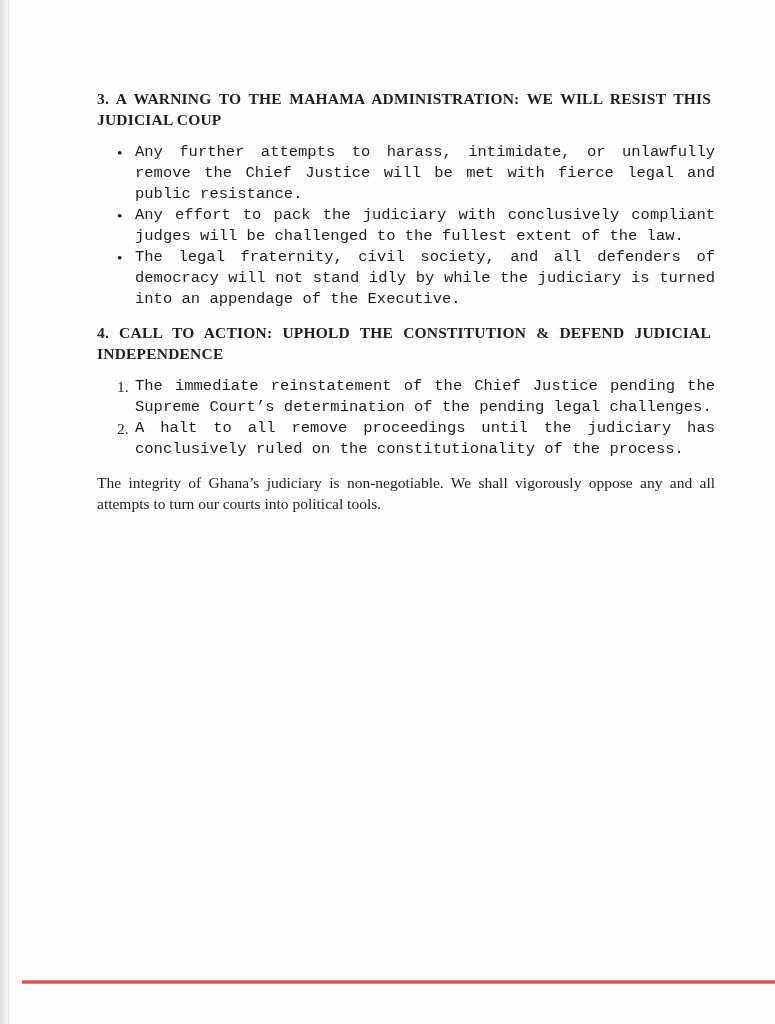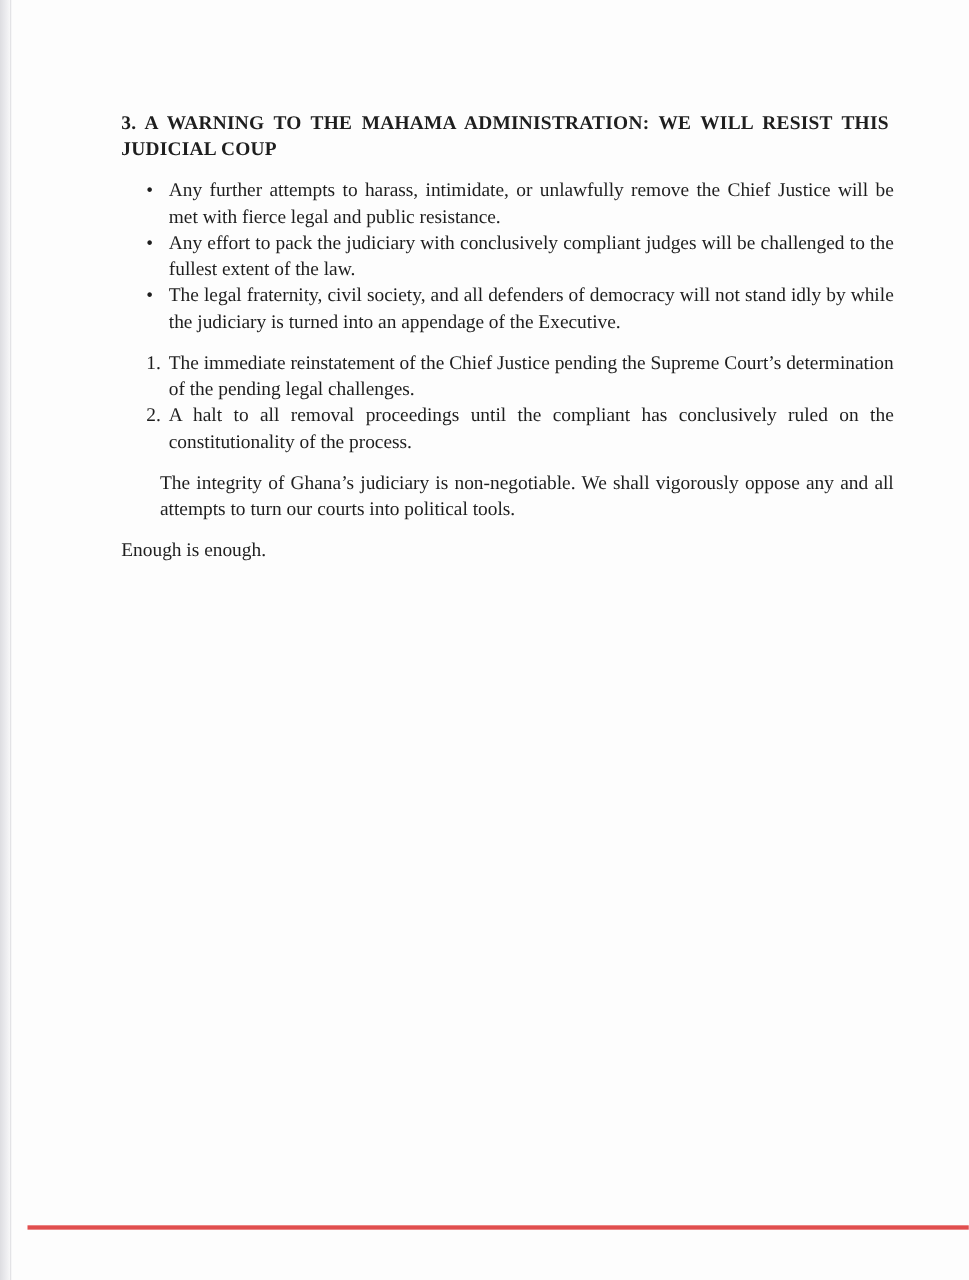--- a/index.html
+++ b/index.html
@@ -43,22 +43,23 @@
     padding-left: 20px;
     text-align: justify;
   }
   .marker {
     flex: none;
     width: 18px;
   }
   .item-text {
     flex: 1;
     text-align: justify;
+    font-family: Liberation Mono, monospace;
   }
-  .closing { margin-bottom: 12px; margin-left: 31px; }
+  .closing { margin-bottom: 12px; }
   .divider {
     position: absolute;
     left: 22px;
     right: 0;
     top: 980px;
     height: 4px;
     background: linear-gradient(to bottom, #f29d9d, #e04f4f 30%, #e04f4f 70%, #f2a6a6);
   }
 </style>
 </head>
@@ -79,32 +80,32 @@
     <div class="list-item">
       <span class="marker">•</span>
       <span class="item-text">Any effort to pack the judiciary with conclusively compliant judges will be challenged to the fullest extent of the law.</span>
     </div>
     <div class="list-item">
       <span class="marker">•</span>
       <span class="item-text">The legal fraternity, civil society, and all defenders of democracy will not stand idly by while the judiciary is turned into an appendage of the Executive.</span>
     </div>
   </div>
 
+  <div class="heading">4. CALL TO ACTION: UPHOLD THE CONSTITUTION &amp; DEFEND JUDICIAL INDEPENDENCE</div>
 
 
   <div class="doc-list">
     <div class="list-item">
       <span class="marker">1.</span>
       <span class="item-text">The immediate reinstatement of the Chief Justice pending the Supreme Court’s determination of the pending legal challenges.</span>
     </div>
     <div class="list-item">
       <span class="marker">2.</span>
-      <span class="item-text">A halt to all removal proceedings until the compliant has conclusively ruled on the constitutionality of the process.</span>
+      <span class="item-text">A halt to all remove proceedings until the judiciary has conclusively ruled on the constitutionality of the process.</span>
     </div>
   </div>
 
   <div class="para closing">The integrity of Ghana’s judiciary is non-negotiable. We shall vigorously oppose any and all attempts to turn our courts into political tools.</div>
 
-  <div class="para">Enough is enough.</div>
 
 </div>
 
 <div class="divider"></div>
 
 </body></html>

